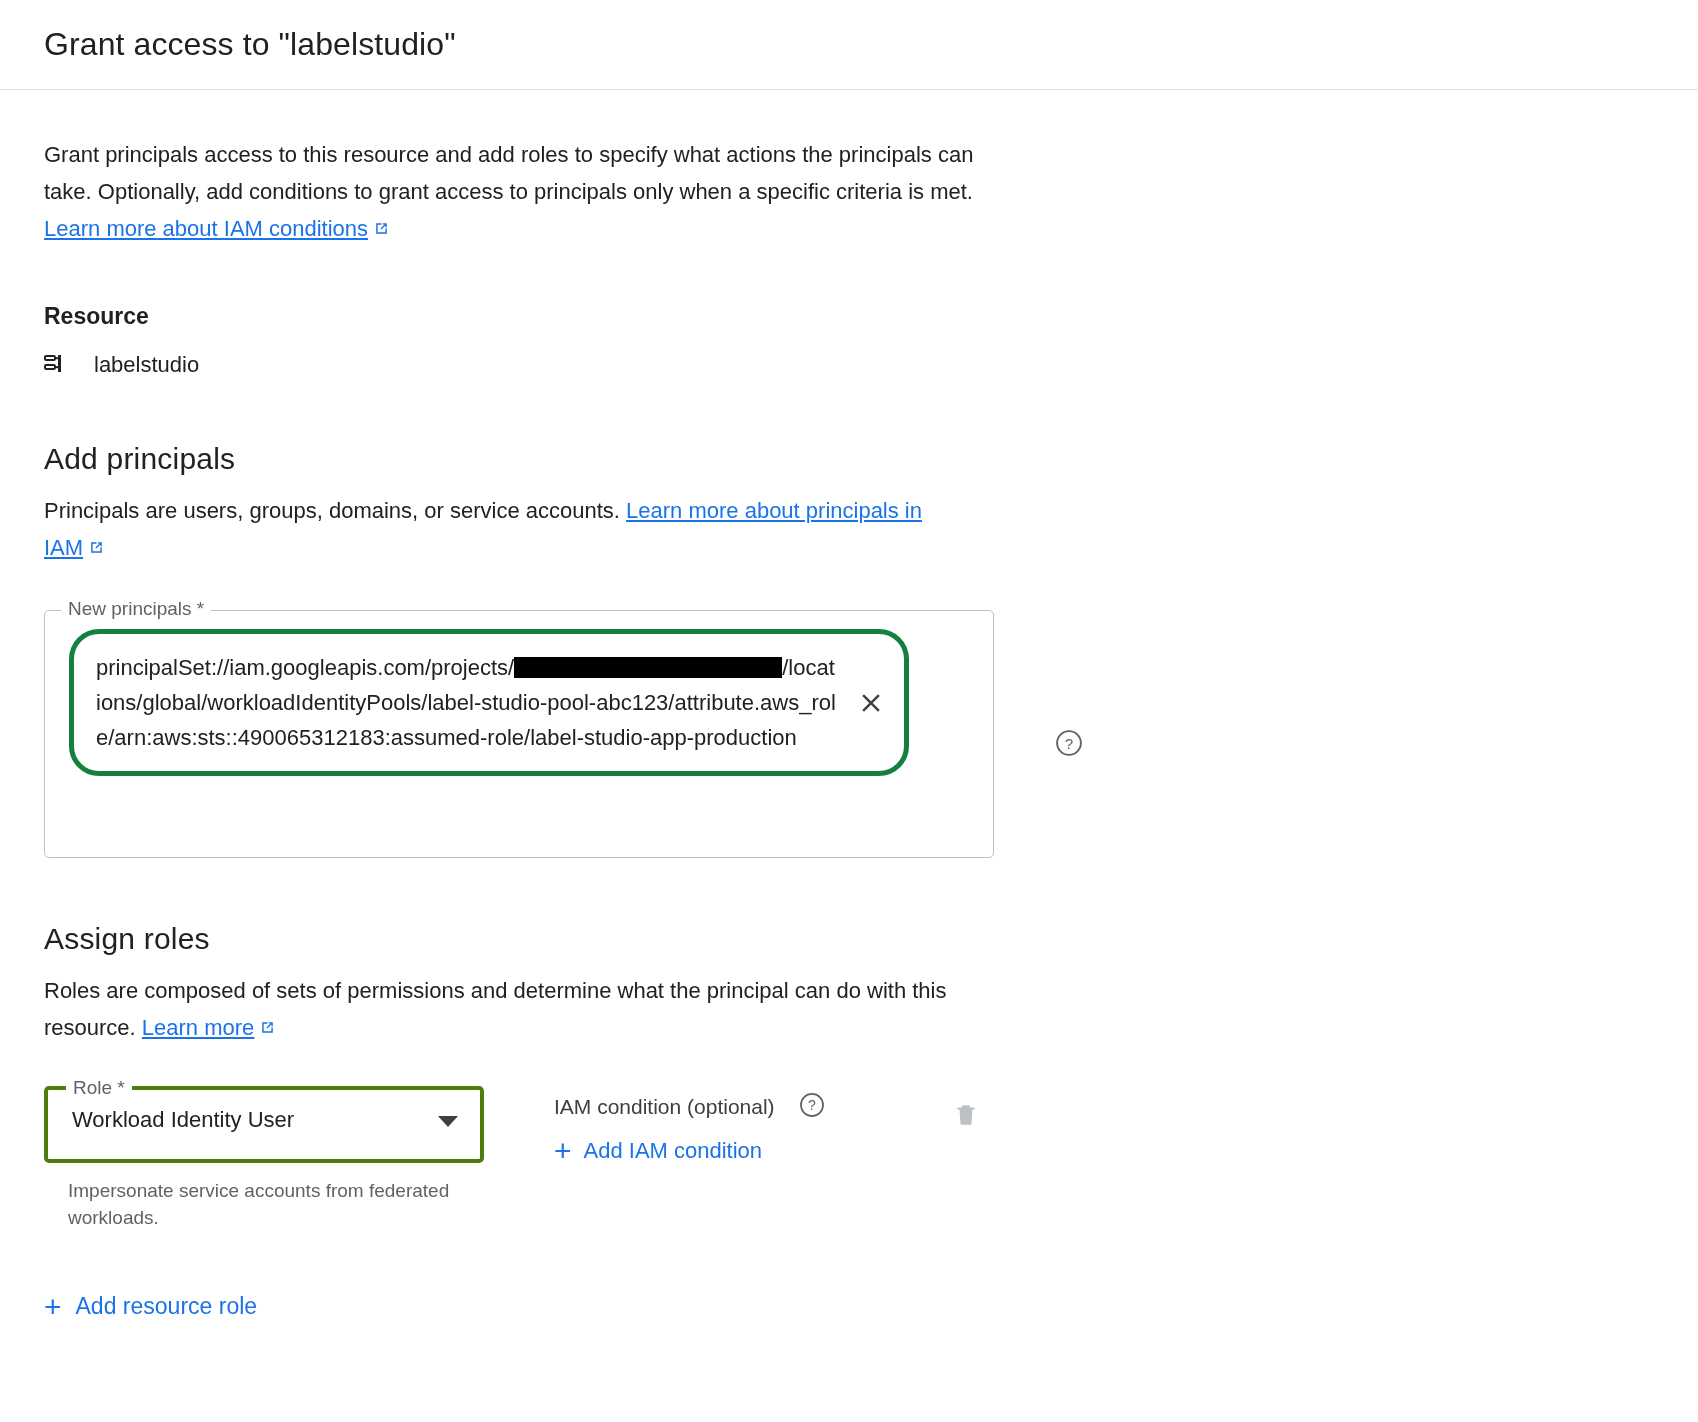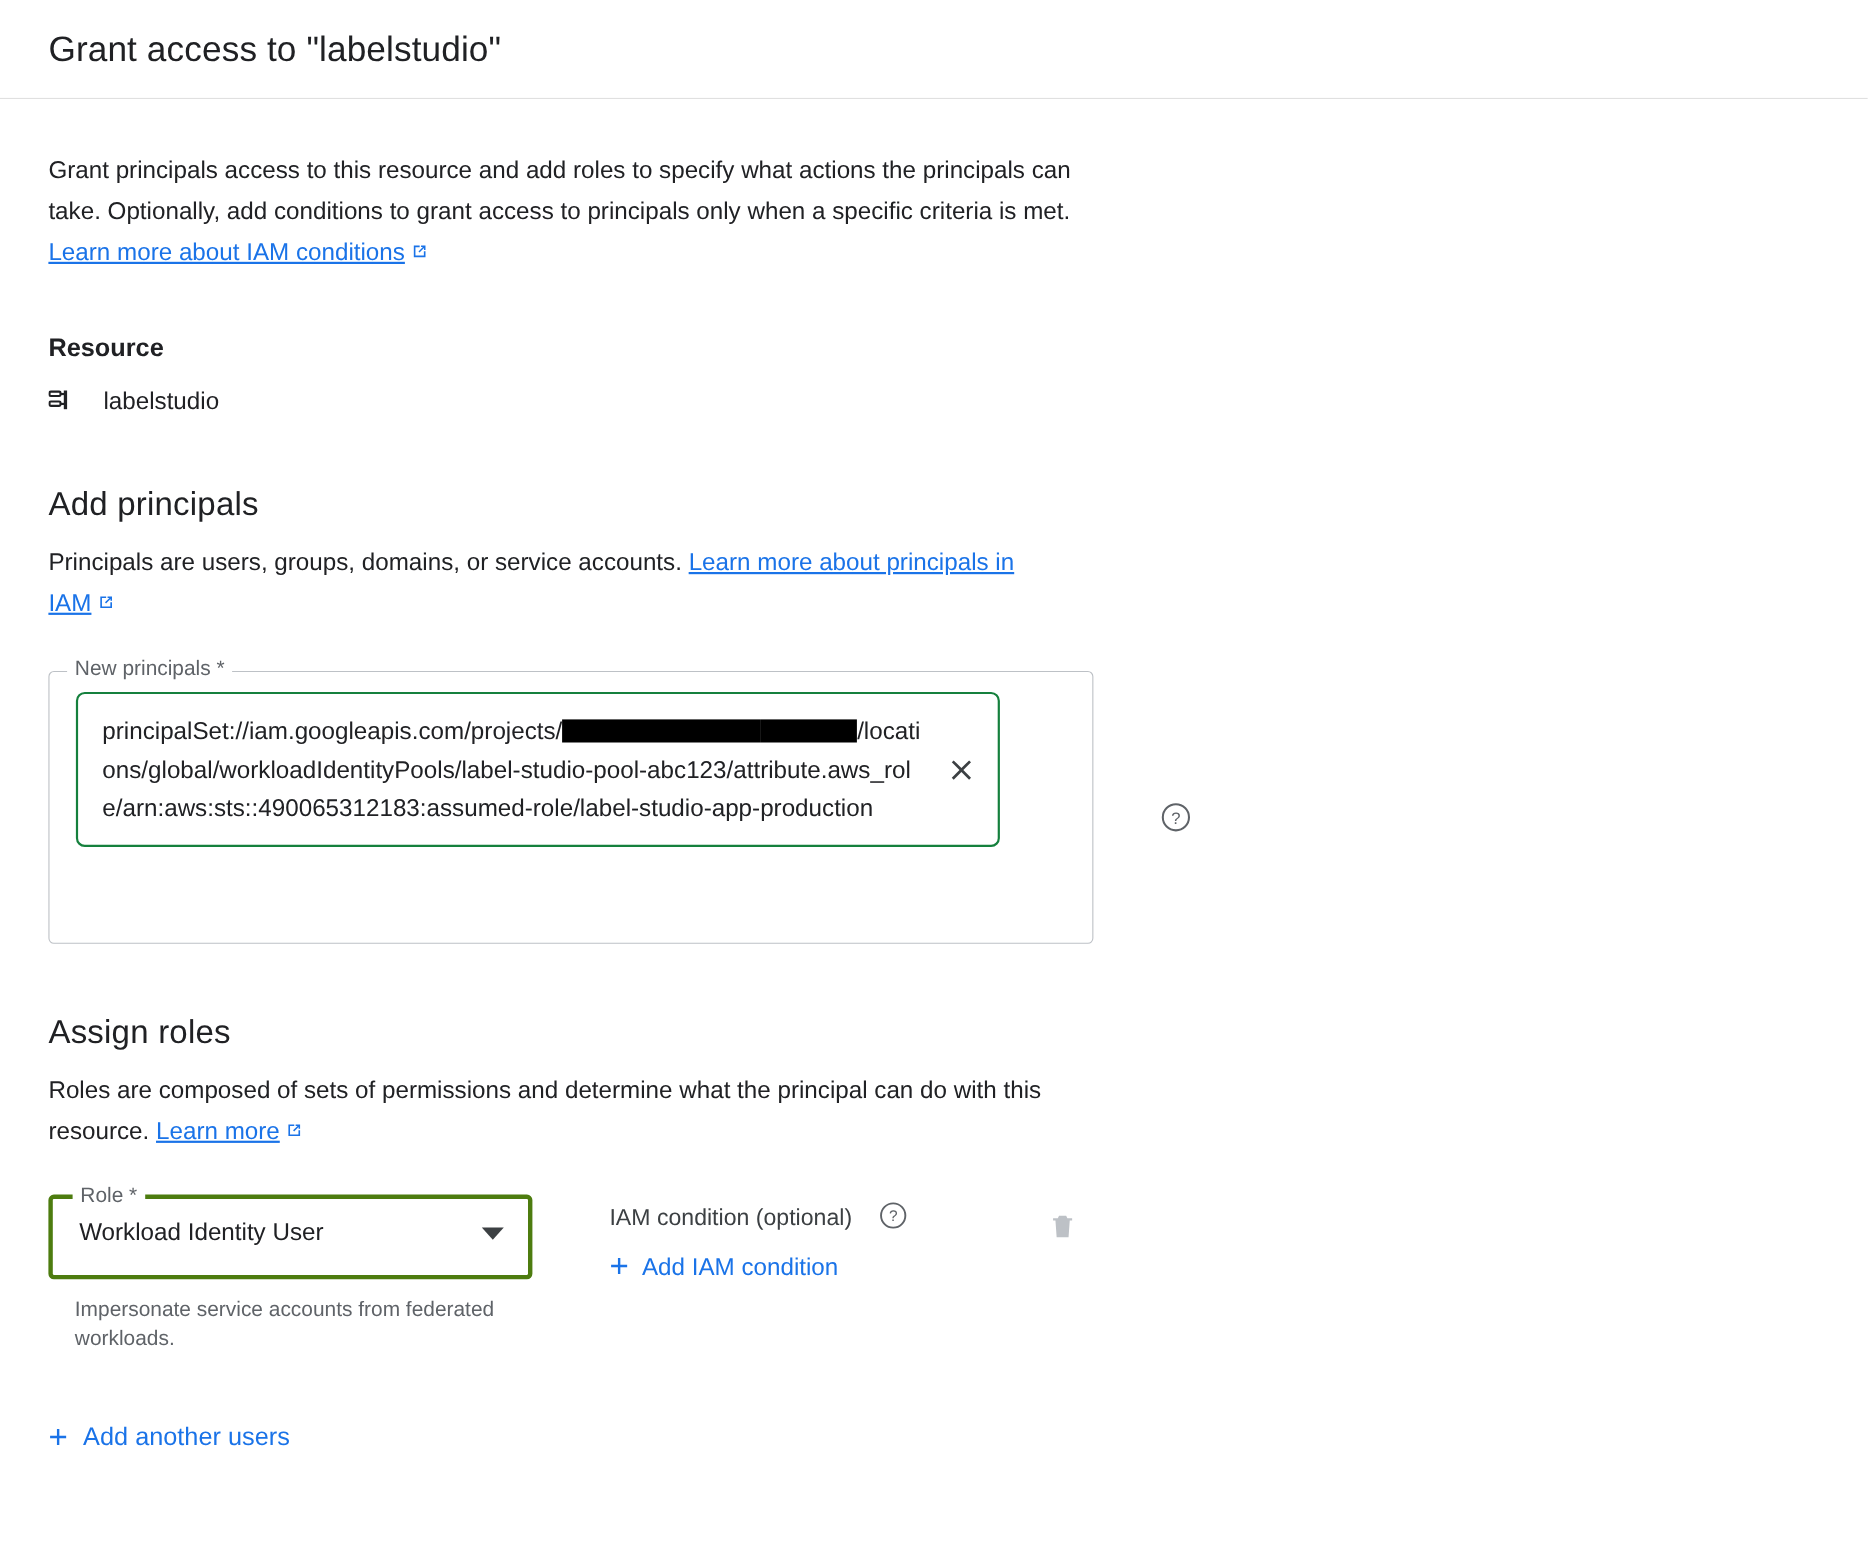--- a/index.html
+++ b/index.html
@@ -115,22 +115,22 @@
     background: #ffffff;
     padding: 0 7px;
     font-size: 19px;
     color: #5f6368;
   }
   .chip {
     position: absolute;
     top: 18px;
     left: 24px;
     width: 840px;
-    border: 2px solid #15803d;
-    border-radius: 8px;
+    border: 5px solid #15803d;
+    border-radius: 30px;
     box-sizing: border-box;
     padding: 16px 66px 16px 22px;
     font-size: 22px;
     line-height: 35px;
     color: #202124;
     word-break: break-all;
   }
   .chip .redact {
     display: inline-block;
     background: #000000;
@@ -346,17 +346,17 @@
 
       <span class="trash">
         <svg viewBox="0 0 24 24" width="26" height="30">
             <path d="M6 7h12l-1 14H7L6 7zm3-4h6l1 2h4v2H4V5h4l1-2z" fill="#bdc1c6"></path>
           </svg>
       </span>
     </div>
 
     <div class="add-role">
       <span class="plus">+</span>
-      <span>Add another users</span>
+      <span>Add resource role</span>
     </div>
 
   </div>
 </div>
 
 </body></html>

